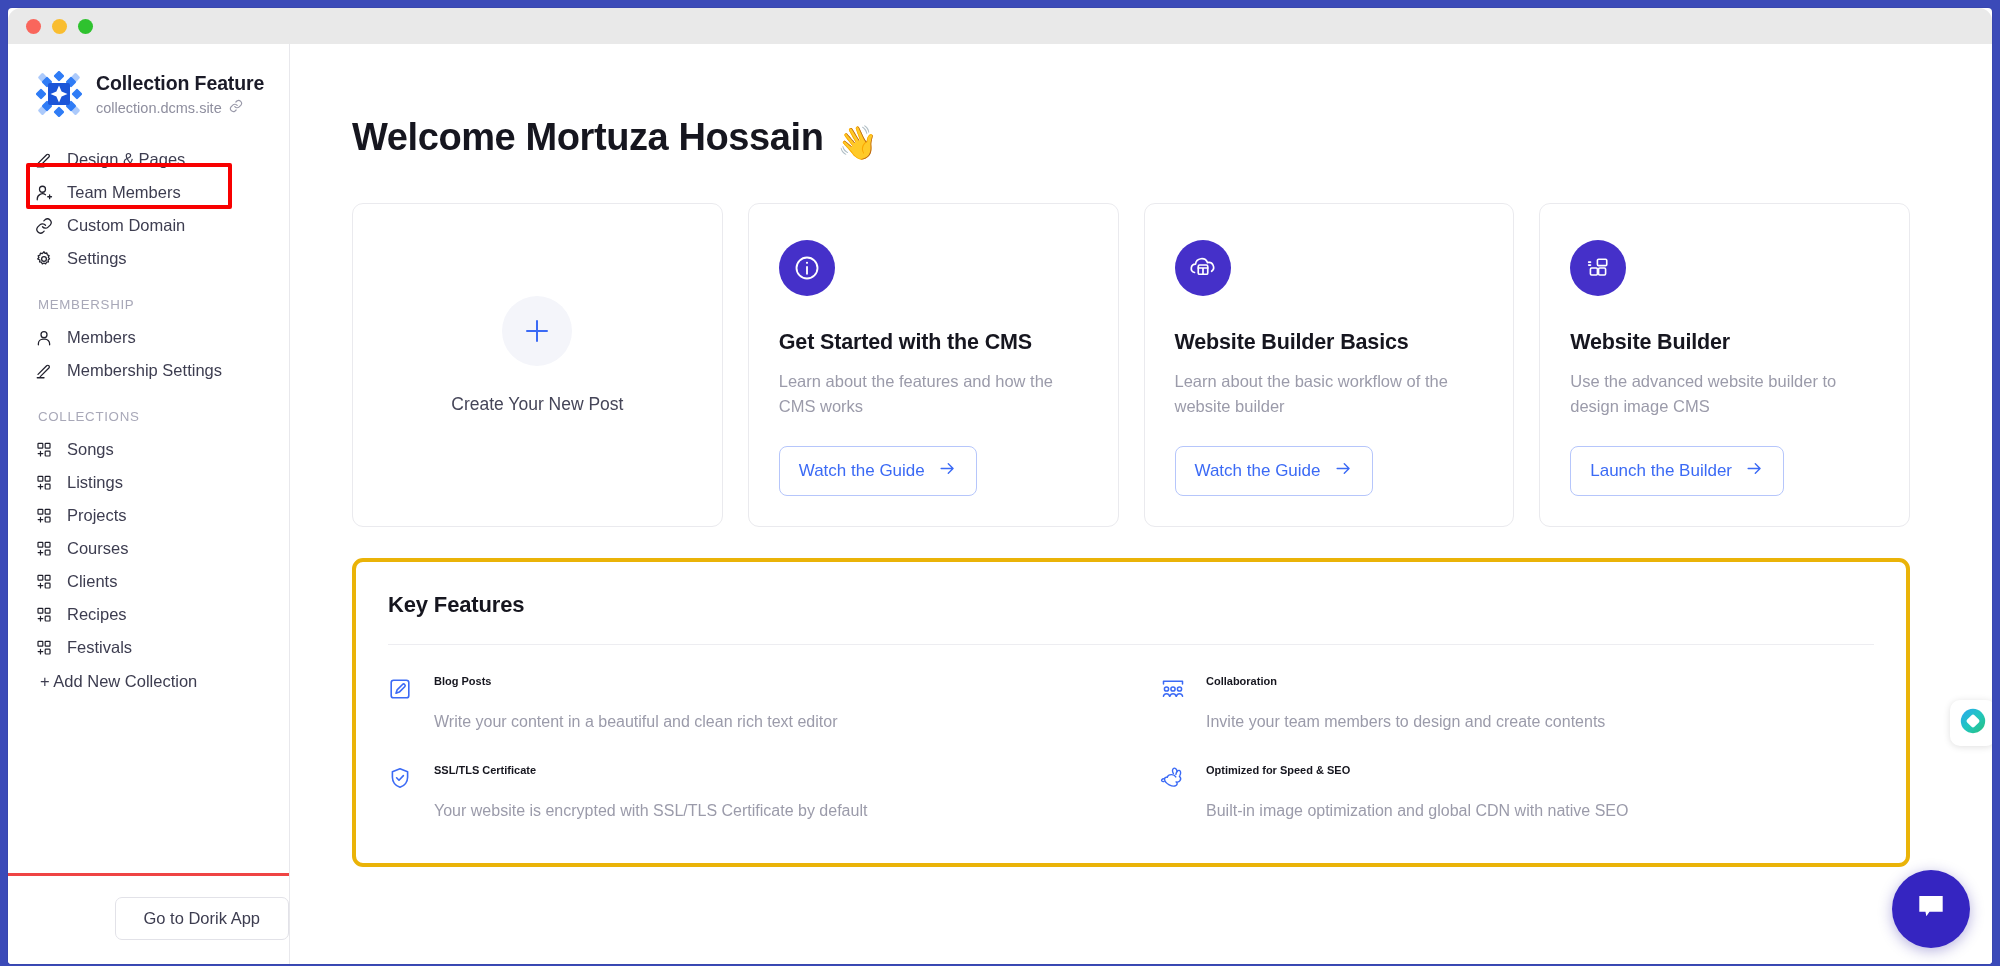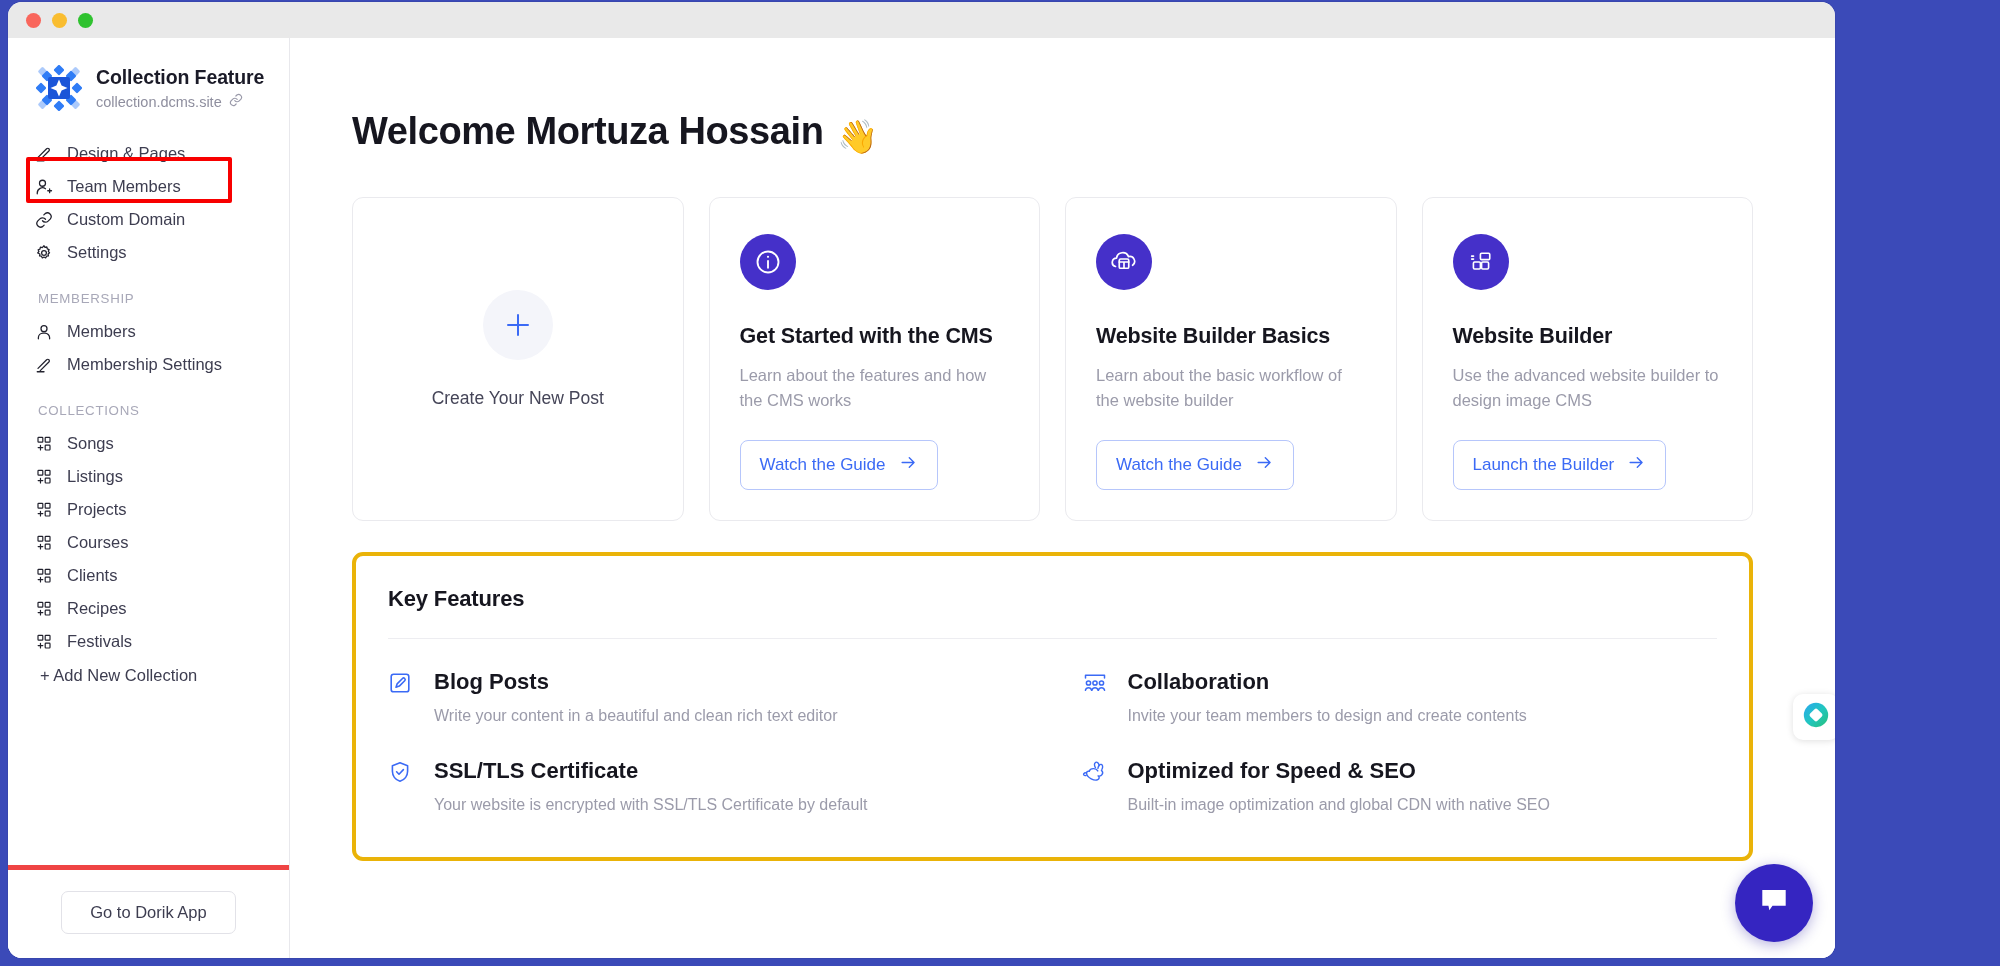--- a/index.html
+++ b/index.html
@@ -8,24 +8,24 @@
     width: 2000px;
     height: 966px;
     overflow: hidden;
     background: #3b4ab8;
     font-family: "Liberation Sans", sans-serif;
   }
 
   
   .window-frame {
     position: absolute;
-    left: 8px; top: 2px;
-    width: 1827px; height: 956px;
+    left: 8px; top: 8px;
+    width: 1984px; height: 956px;
     background: #ffffff;
-    border-radius: 14px;
+    border-radius: 4px;
     overflow: hidden;
     box-shadow: 0 0 0 1px rgba(0,0,0,0.05);
   }
 
   .titlebar {
     height: 36px;
     background: #e9e9e9;
     display: flex;
     align-items: center;
     padding-left: 18px;
@@ -106,24 +106,24 @@
 
   .add-collection {
     font-size: 16.5px;
     color: #3d3d50;
     padding: 8px 20px 8px 32px;
     cursor: pointer;
   }
 
   .sidebar-footer {
     margin-top: auto;
-    border-top: 5px solid #ef4444;
+    border-top: 3px solid #ef4444;
     padding: 21px 0 24px 0;
     display: flex;
-    justify-content: center;
+    justify-content: flex-end;
   }
   .dorik-btn {
     border: 1px solid #e2e2e8;
     background: #fff;
     border-radius: 7px;
     padding: 11px 28px;
     font-size: 16.5px;
     color: #3d3d50;
     font-family: "Liberation Sans", sans-serif;
     cursor: pointer;
@@ -253,21 +253,21 @@
   }
   .feature {
     display: grid;
     grid-template-columns: 30px 1fr;
     column-gap: 16px;
     row-gap: 5px;
   }
   .feature .f-ico { grid-row: 1; grid-column: 1; color: #3b6af5; padding-top: 2px; }
   .feature .f-name {
     grid-row: 1; grid-column: 2;
-    font-size: 22px; font-weight: bold; color: #16161f;
+    font-size: 11px; font-weight: bold; color: #16161f;
   }
   .feature .f-desc {
     grid-row: 2; grid-column: 2;
     font-size: 16px; color: #9b9baa; line-height: 1.5;
   }
 
   
   .widget-badge {
     position: absolute;
     right: -4px; top: 656px;

